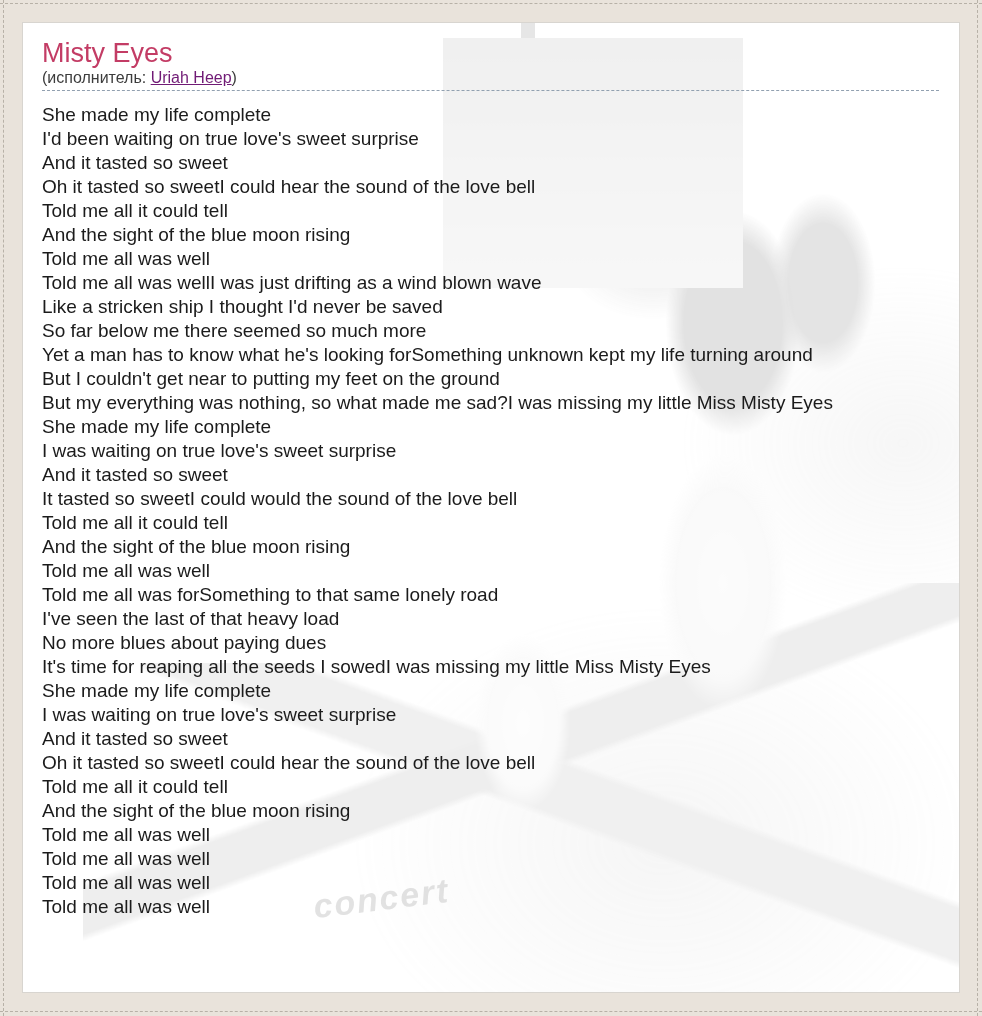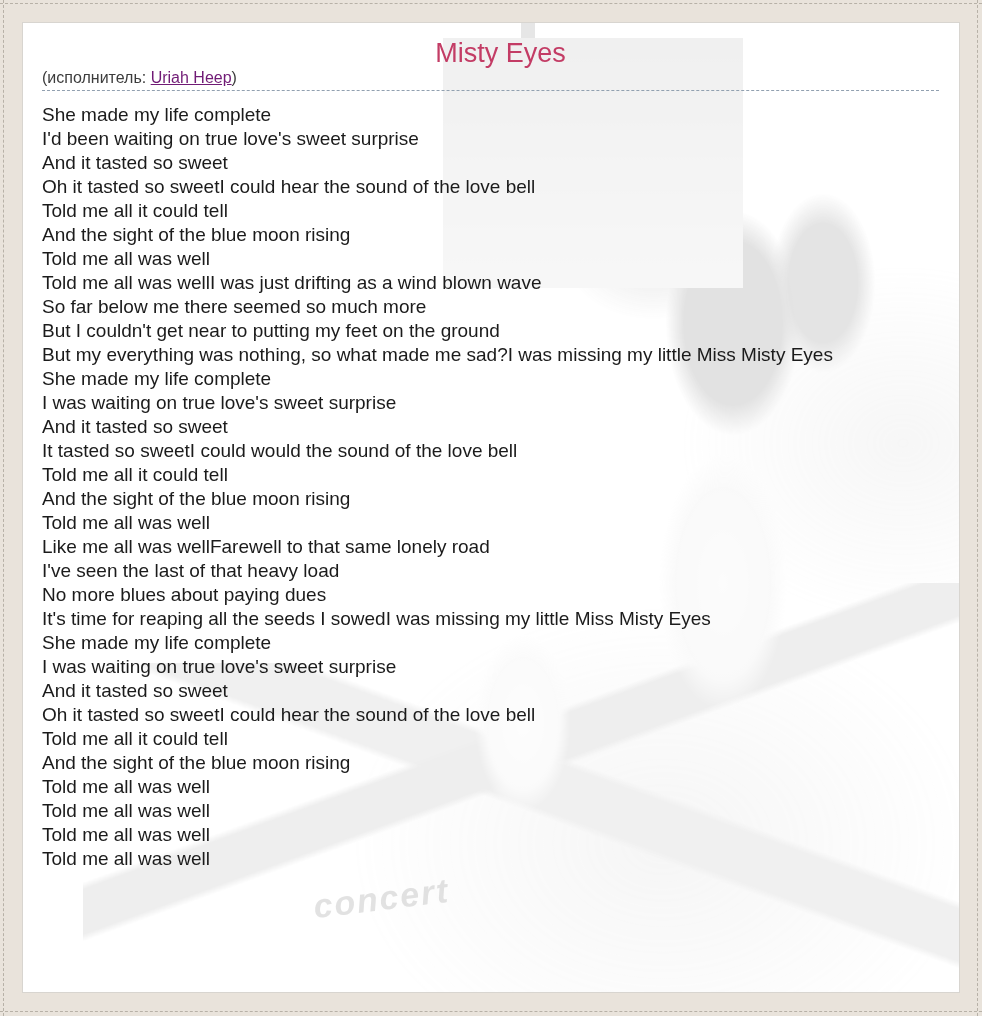--- a/index.html
+++ b/index.html
@@ -98,21 +98,20 @@
   .card-content {
     position: relative;
     padding: 15px 0 0 19px;
   }
   .page-title {
     margin: 0;
     font-size: 27px;
     font-weight: normal;
     color: #c33c65;
     line-height: 30px;
-    text-align: center;
   }
   .artist-line {
     font-size: 16px;
     color: #3c3c3c;
     line-height: 20px;
     padding-bottom: 2px;
     border-bottom: 1px dashed #91a0b0;
     margin-right: 20px;
   }
   .artist-link {
@@ -152,31 +151,33 @@
 
     <div class="lyrics">
         <div class="lyric-line">She made my life complete</div>
         <div class="lyric-line">I'd been waiting on true love's sweet surprise</div>
         <div class="lyric-line">And it tasted so sweet</div>
         <div class="lyric-line">Oh it tasted so sweetI could hear the sound of the love bell</div>
         <div class="lyric-line">Told me all it could tell</div>
         <div class="lyric-line">And the sight of the blue moon rising</div>
         <div class="lyric-line">Told me all was well</div>
         <div class="lyric-line">Told me all was wellI was just drifting as a wind blown wave</div>
+        <div class="lyric-line">Like a stricken ship I thought I'd never be saved</div>
         <div class="lyric-line">So far below me there seemed so much more</div>
+        <div class="lyric-line">Yet a man has to know what he's looking forSomething unknown kept my life turning around</div>
         <div class="lyric-line">But I couldn't get near to putting my feet on the ground</div>
         <div class="lyric-line">But my everything was nothing, so what made me sad?I was missing my little Miss Misty Eyes</div>
         <div class="lyric-line">She made my life complete</div>
         <div class="lyric-line">I was waiting on true love's sweet surprise</div>
         <div class="lyric-line">And it tasted so sweet</div>
         <div class="lyric-line">It tasted so sweetI could would the sound of the love bell</div>
         <div class="lyric-line">Told me all it could tell</div>
         <div class="lyric-line">And the sight of the blue moon rising</div>
         <div class="lyric-line">Told me all was well</div>
-        <div class="lyric-line">Like me all was wellFarewell to that same lonely road</div>
+        <div class="lyric-line">Told me all was forSomething to that same lonely road</div>
         <div class="lyric-line">I've seen the last of that heavy load</div>
         <div class="lyric-line">No more blues about paying dues</div>
         <div class="lyric-line">It's time for reaping all the seeds I sowedI was missing my little Miss Misty Eyes</div>
         <div class="lyric-line">She made my life complete</div>
         <div class="lyric-line">I was waiting on true love's sweet surprise</div>
         <div class="lyric-line">And it tasted so sweet</div>
         <div class="lyric-line">Oh it tasted so sweetI could hear the sound of the love bell</div>
         <div class="lyric-line">Told me all it could tell</div>
         <div class="lyric-line">And the sight of the blue moon rising</div>
         <div class="lyric-line">Told me all was well</div>

